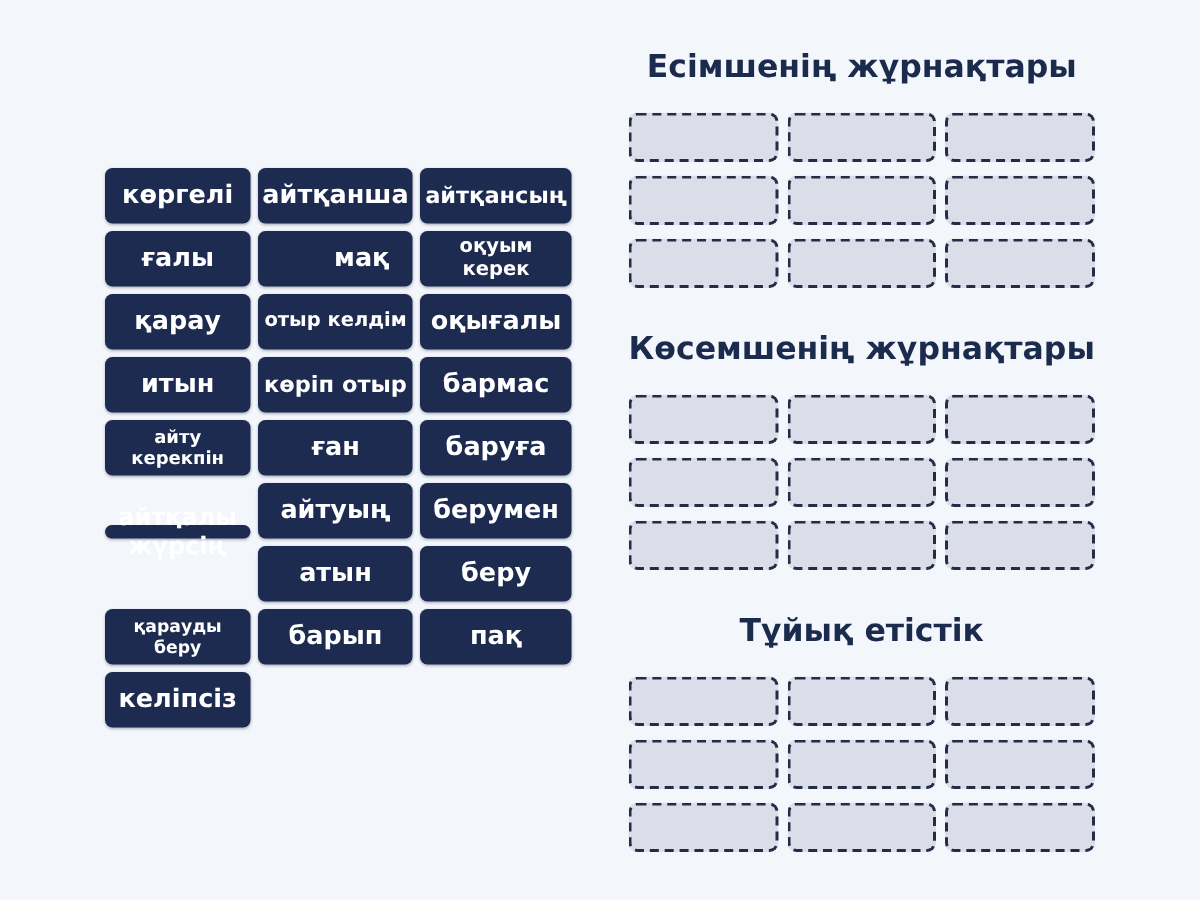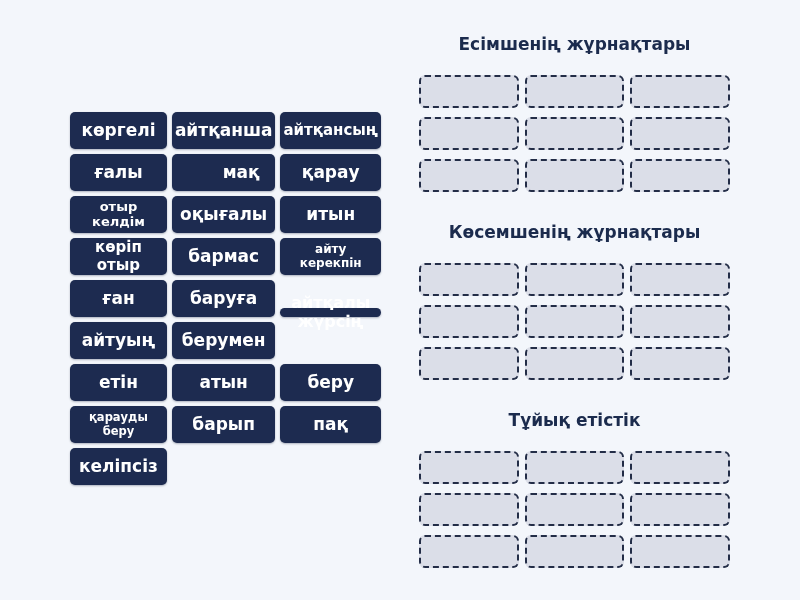--- a/index.html
+++ b/index.html
@@ -52,21 +52,21 @@
   .category-panel{
     position:absolute;
     left:419px;top:30px;
     width:311px;
   }
   .group + .group{
     margin-top:26px;
   }
   .group-title{
     margin:0 0 17px 0;
-    font-size:17px;
+    font-size:21px;
     font-weight:700;
     color:var(--heading);
     text-align:center;
     line-height:28px;
   }
   .slot-grid{
     display:grid;
     grid-template-columns:repeat(3,1fr);
     grid-auto-rows:33px;
     column-gap:6px;
@@ -81,35 +81,35 @@
 </head>
 <body>
 
 <div class="stage">
   <div class="word-bank">
       <div class="tile" style="font-size: 17px;">көргелі</div>
       <div class="tile" style="font-size: 17px;">айтқанша</div>
       <div class="tile" style="font-size: 15px;">айтқансың</div>
       <div class="tile" style="font-size: 17px;">ғалы</div>
       <div class="tile" style="font-size: 17px; padding-left: 38px;">мақ</div>
+      <div class="tile" style="font-size: 13px;">оқуым керек</div>
       <div class="tile" style="font-size: 17px;">қарау</div>
       <div class="tile" style="font-size: 13px;">отыр келдім</div>
       <div class="tile" style="font-size: 17px;">оқығалы</div>
       <div class="tile" style="font-size: 17px;">итын</div>
       <div class="tile" style="font-size: 15px;">көріп отыр</div>
       <div class="tile" style="font-size: 17px;">бармас</div>
       <div class="tile" style="font-size: 12px;">айту керекпін</div>
       <div class="tile" style="font-size: 17px;">ған</div>
       <div class="tile" style="font-size: 17px;">баруға</div>
       <div class="tile" style="font-size: 16px; margin-top: 28px;">айтқалы
 жүрсің</div>
       <div class="tile" style="font-size: 17px;">айтуың</div>
       <div class="tile" style="font-size: 17px;">берумен</div>
       <div class="tile" style="font-size: 13px; margin-top: 48px;">ұмтылуды</div>
-      <div class="tile" style="font-size: 17px;">етін</div>
       <div class="tile" style="font-size: 17px;">атын</div>
       <div class="tile" style="font-size: 17px;">беру</div>
       <div class="tile" style="font-size: 11.5px;">қарауды
 беру</div>
       <div class="tile" style="font-size: 17px;">барып</div>
       <div class="tile" style="font-size: 17px;">пақ</div>
       <div class="tile" style="font-size: 17px;">келіпсіз</div>
     </div>
   <div class="category-panel">
       <section class="group">

